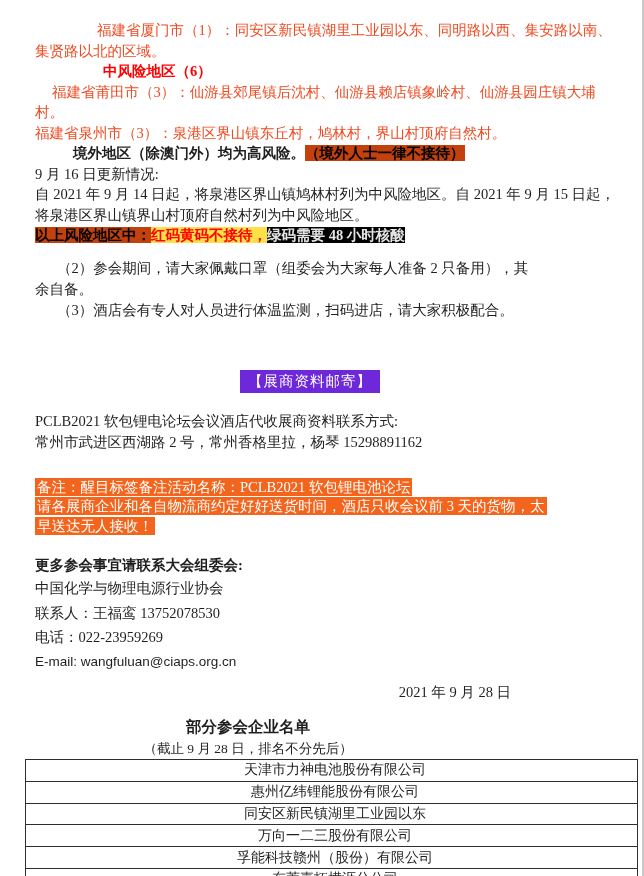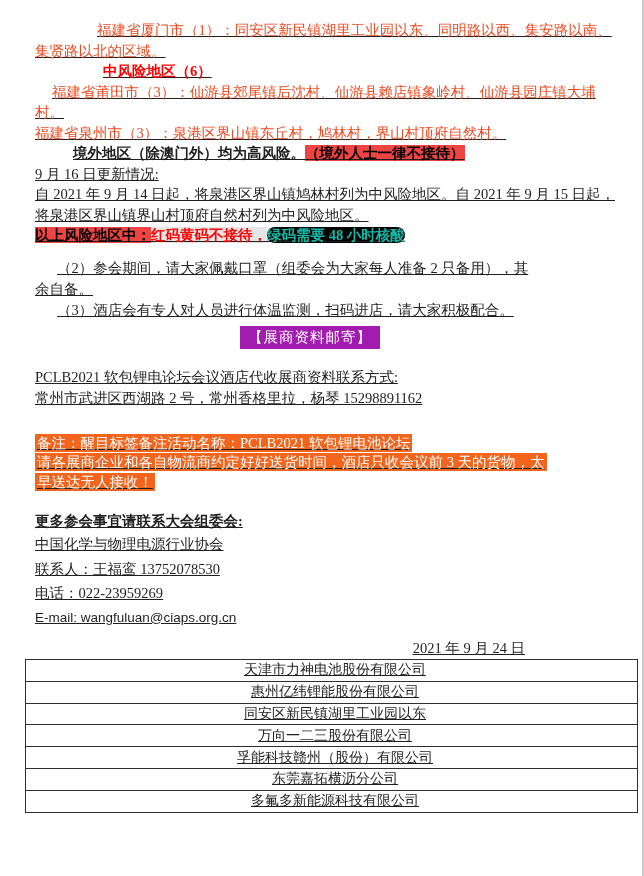--- a/index.html
+++ b/index.html
@@ -3,40 +3,40 @@
 <meta charset="utf-8">
 <style>
   html,body{margin:0;padding:0;}
   body{
     width:644px;height:876px;background:#ffffff;overflow:hidden;
     font-family:"Liberation Serif","DejaVu Serif",serif;
     font-size:14.5px;color:#1f1f1f;position:relative;
   }
   .page{
     box-sizing:border-box;width:644px;height:876px;
-    padding:20px 34px 0 35px;border-right:2px solid #c9c9c9;text-decoration:underline;
+    padding:20px 48px 0 35px;border-right:2px solid #c9c9c9;
   }
   .ln{line-height:20.5px;white-space:nowrap;}
   .orange{color:#EE4A21;}
   .red{color:#FF0000;}
   .b{font-weight:bold;}
   .ind62{padding-left:62px;}
   .ind68{padding-left:68px;}
   .ind38{padding-left:38px;}
   .ind22{padding-left:22px;}
   .ind17{padding-left:17px;}
-  .hl-yellow{background:#ef4444;color:#000;}
-  .hl-black-red{background:#e5e5e5;color:#FF0000;}
-  .hl-black-pale{background:#000000;color:#14b8a6;border-radius:8px;}
+  .hl-yellow{background:#c2410c;color:#000;}
+  .hl-black-red{background:#fde047;color:#FF0000;}
+  .hl-black-pale{background:#000000;color:#e5e5e5;}
   .notices{margin-top:12px;}
   .notices .ln{line-height:21px;}
   .banner-row{margin-top:5px;}
   .banner{
-    display:inline-block;margin-left:205px;background:#a21caf;color:#ffffff;
-    padding:2px 8px;font-size:14.5px;letter-spacing:1px;
+    display:inline-block;margin-left:205px;background:#6d28d9;color:#ffffff;
+    padding:2px 8px;font-size:14.5px;letter-spacing:1px;margin-top:44px;
   }
   .mailing{margin-top:18px;}
   .mailing .ln{line-height:21.5px;}
   .noteblock{margin-top:24px;}
   .noteblock .ln{line-height:19.5px;}
   .hl-orange{background:#F3641D;color:#ffffff;padding:1px 2px;}
   .contact{margin-top:18px;}
   .contact .ln{line-height:24.5px;}
   .contact .heading{line-height:22px;}
   .sans{font-family:"Liberation Sans","DejaVu Sans",sans-serif;font-size:13.5px;}
@@ -94,22 +94,26 @@
   </div>
 
   <div class="contact">
     <div class="ln heading b">更多参会事宜请联系大会组委会:</div>
     <div class="ln">中国化学与物理电源行业协会</div>
     <div class="ln">联系人：王福鸾 13752078530</div>
     <div class="ln">电话：022-23959269</div>
     <div class="ln sans">E-mail: wangfuluan@ciaps.org.cn</div>
   </div>
 
-  <div class="date-row">2021 年 9 月 24 日</div>
+  <div class="date-row">2021 年 9 月 28 日</div>
 
+  <div class="list-head">
+    <div class="list-title">部分参会企业名单</div>
+    <div class="list-subtitle">（截止 9 月 28 日，排名不分先后）</div>
+  </div>
 
   <table class="companies">
     <tbody>
         <tr>
           <td>天津市力神电池股份有限公司</td>
         </tr>
         <tr>
           <td>惠州亿纬锂能股份有限公司</td>
         </tr>
         <tr>

